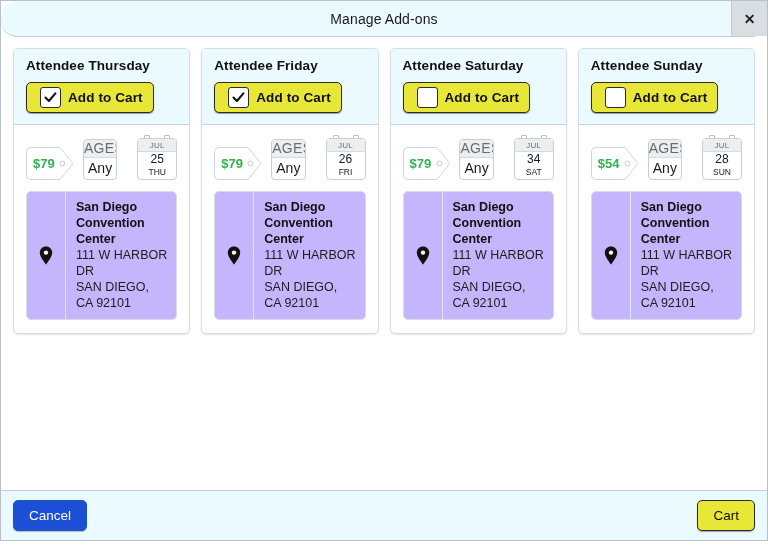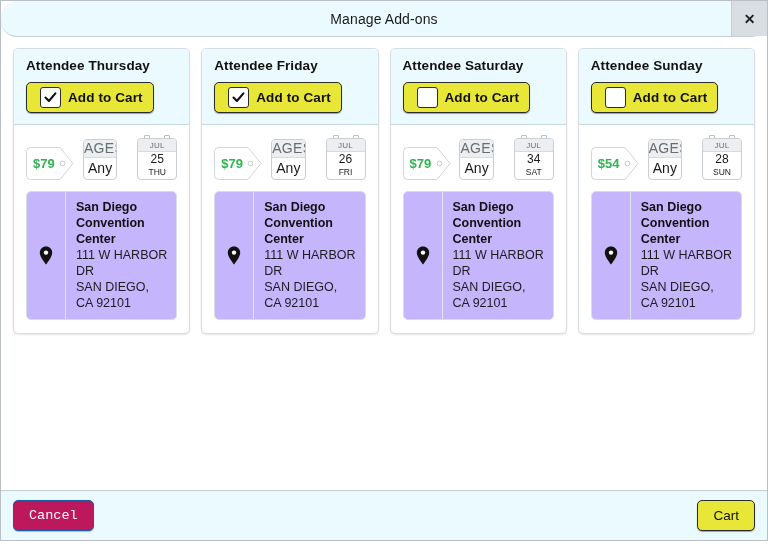--- a/index.html
+++ b/index.html
@@ -262,30 +262,30 @@
     flex: 0 0 50px;
     background: #ebfaff;
     border-top: 1px solid #c3cdd2;
     display: flex;
     align-items: center;
     justify-content: space-between;
     padding: 0 12px;
     box-sizing: border-box;
   }
   .btn-cancel {
-    background: #be185d;
+    background: #1d4ed8;
     border: 1px solid #185architecture;
     border: 1px solid #1a5ba8;
     border-radius: 5px;
     color: #ffffff;
     font-size: 13.5px;
     padding: 7px 15px;
     cursor: pointer;
     box-shadow: 0 1px 1px rgba(0,0,0,.25);
-    font-family: Liberation Mono, monospace;
+    font-family: Liberation Sans, sans-serif;
   }
   .btn-save {
     background: #e8e636;
     border: 1px solid #2b2b2b;
     border-radius: 5px;
     color: #111;
     font-size: 13.5px;
     font-weight: normal;
     padding: 7px 15px;
     cursor: pointer;

